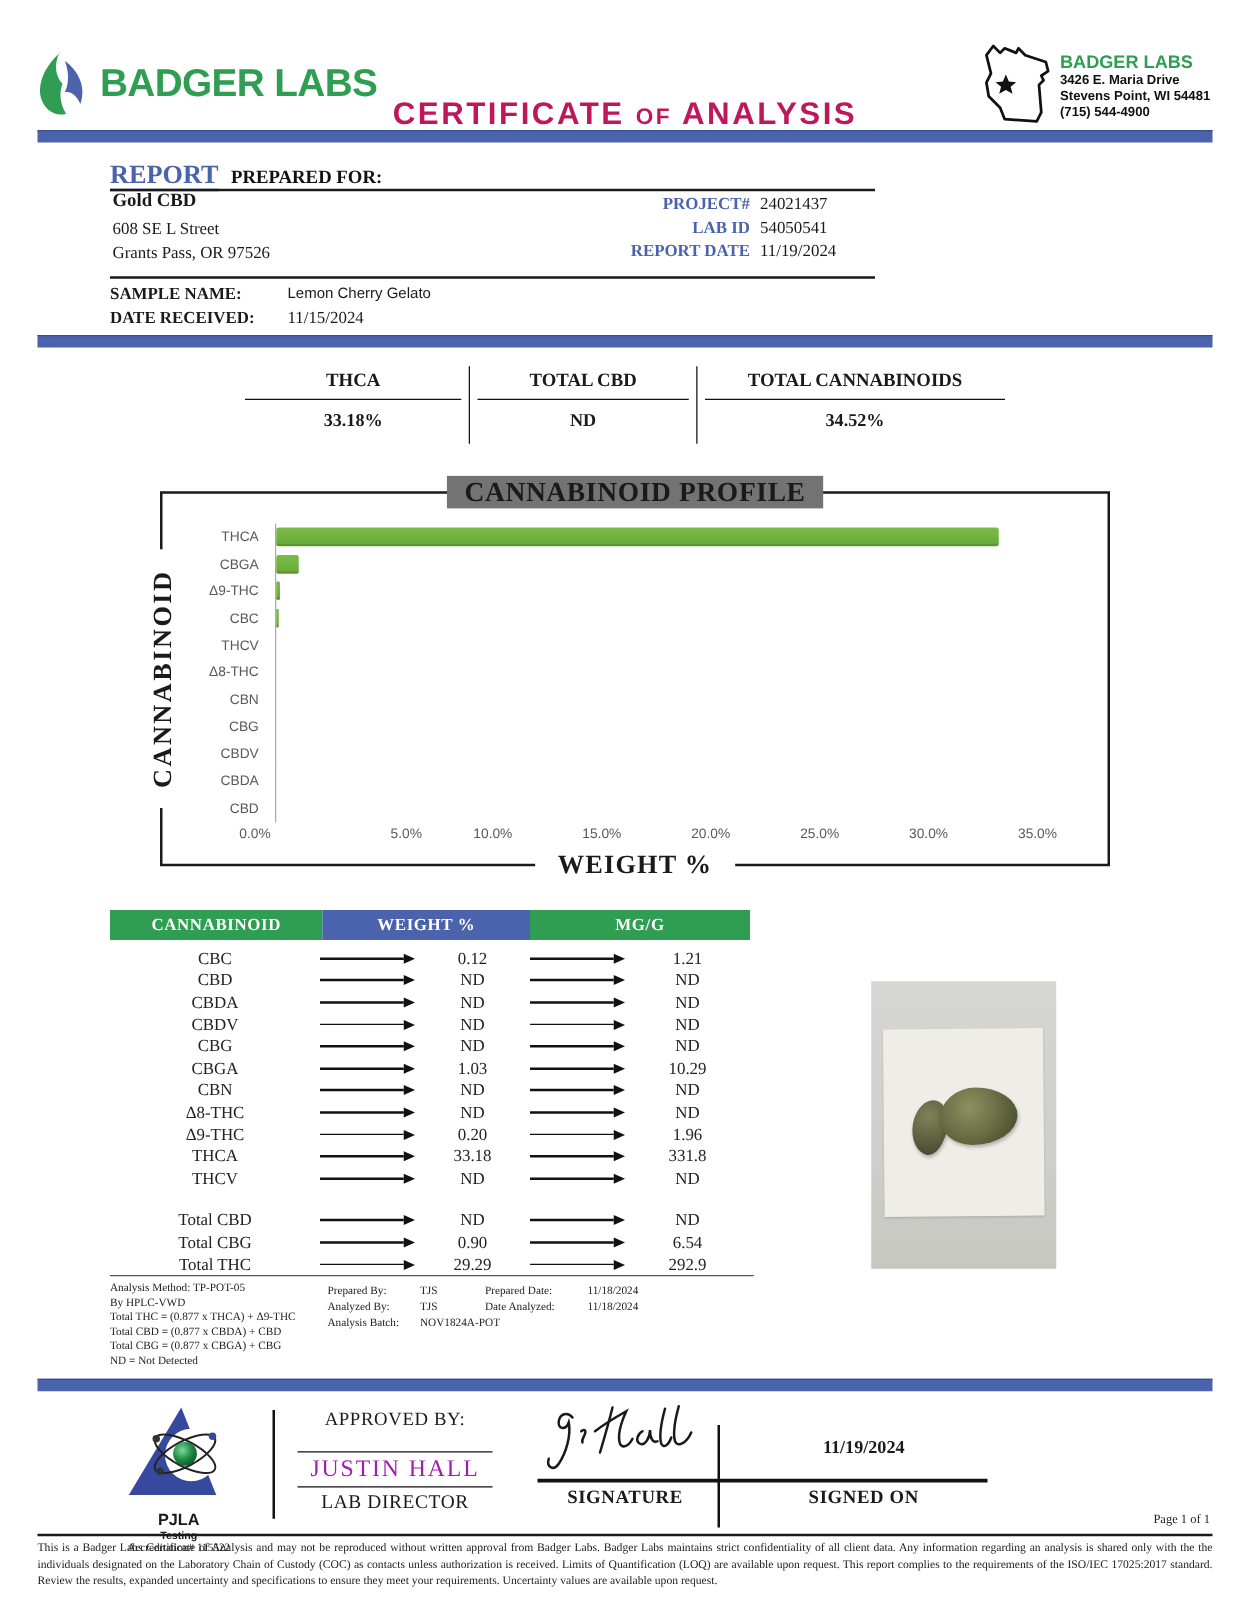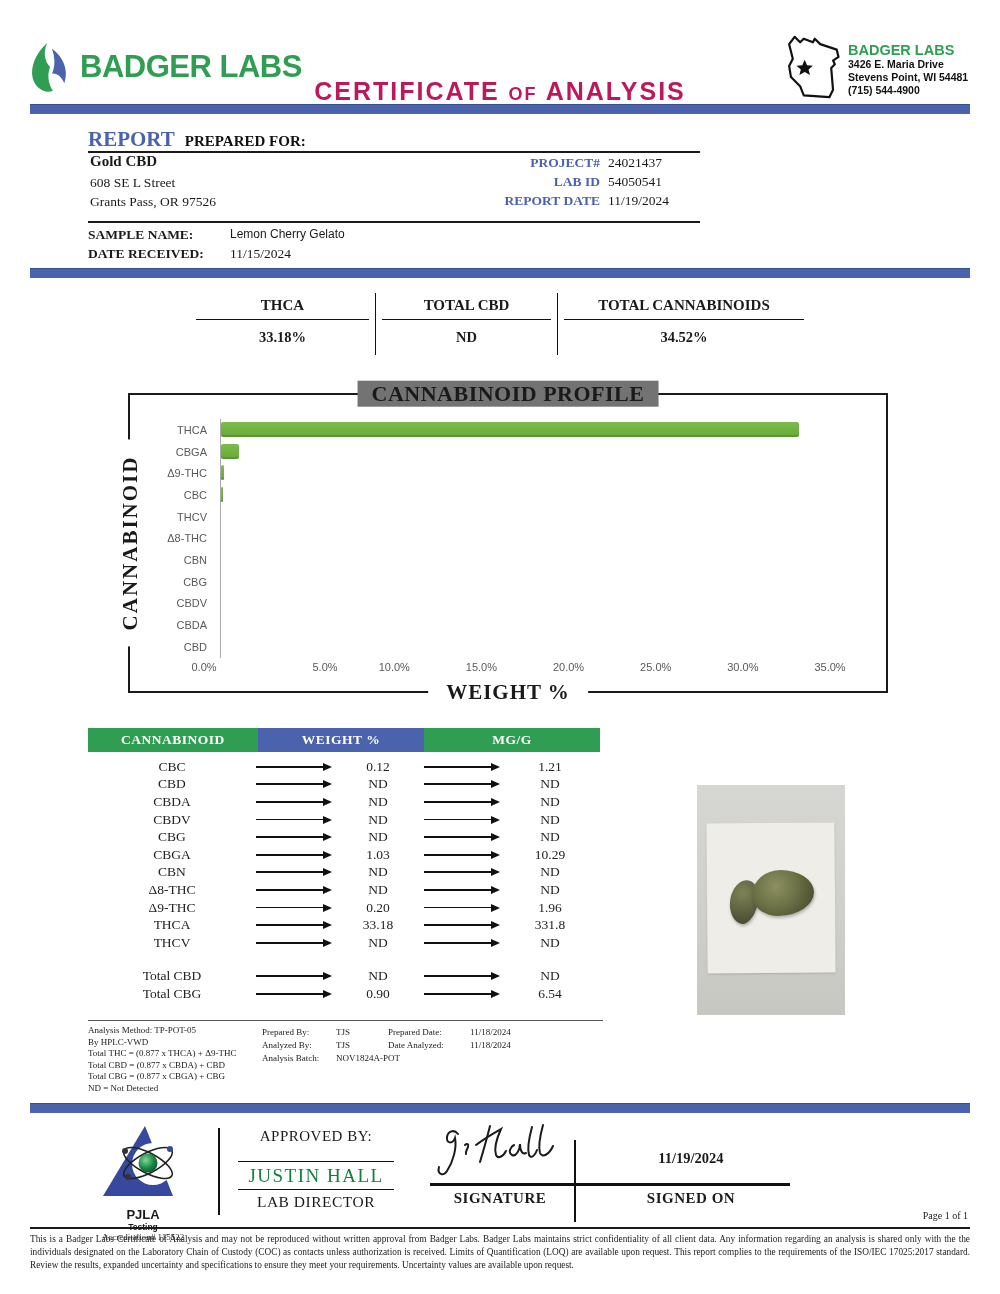--- a/index.html
+++ b/index.html
@@ -95,21 +95,21 @@
     align-content:start; padding-top:2px; }
 
   
   .pjla { position:absolute; left:78px; top:1118px; width:130px; text-align:center; }
   .pjla-name { font-family:"Liberation Sans","DejaVu Sans",sans-serif; font-weight:bold; font-size:13px; margin-top:1px; }
   .pjla-sub { font-family:"Liberation Sans","DejaVu Sans",sans-serif; font-weight:bold; font-size:8.5px; }
   .pjla-acc { font-size:9px; }
   .vline { position:absolute; width:1.5px; background:#111; }
   .approved { position:absolute; left:238px; top:1128px; width:156px; text-align:center; }
   .approved .lbl { font-size:15px; letter-spacing:0.5px; padding-bottom:16px; border-bottom:1.5px solid #111; }
-  .approved .name { color:#15803d; font-size:19px; letter-spacing:1.5px; padding:3px 0 2px; border-bottom:1.5px solid #111; }
+  .approved .name { color:#a21caf; font-size:19px; letter-spacing:1.5px; padding:3px 0 2px; border-bottom:1.5px solid #111; }
   .approved .title { font-size:15.5px; letter-spacing:0.5px; padding-top:3px; }
   .sig-svg { position:absolute; left:428px; top:1118px; }
   .sig-line { position:absolute; left:430px; top:1183px; width:360px; height:3px; background:#111; }
   .sig-label { position:absolute; left:430px; top:1190px; width:140px; text-align:center; font-weight:bold; font-size:15px; letter-spacing:0.5px; }
   .signed-date { position:absolute; left:592px; top:1150px; width:198px; text-align:center; font-weight:bold; font-size:14.5px; }
   .signed-label { position:absolute; left:592px; top:1190px; width:198px; text-align:center; font-weight:bold; font-size:15px; letter-spacing:0.5px; }
   .page-num { position:absolute; right:32px; top:1210px; font-size:10px; color:#222; }
   .fine { position:absolute; left:30px; top:1233px; width:940px; font-size:9.3px; line-height:13px; color:#222; text-align:justify; }
 </style>
 </head>
@@ -441,20 +441,33 @@
           <span class="arrow">
             <span class="shaft"></span>
             <span class="head"></span>
           </span>
           <span class="tval">0.90</span>
           <span class="arrow">
             <span class="shaft"></span>
             <span class="head"></span>
           </span>
           <span class="tval2">6.54</span>
+        </div>
+        <div class="trow">
+          <span class="tname">Total THC</span>
+          <span class="arrow">
+            <span class="shaft"></span>
+            <span class="head"></span>
+          </span>
+          <span class="tval">29.29</span>
+          <span class="arrow">
+            <span class="shaft"></span>
+            <span class="head"></span>
+          </span>
+          <span class="tval2">292.9</span>
         </div>
       </div>
   </div>
 
   <div class="photo">
     <div class="paper"></div>
     <div class="bud2"></div>
     <div class="bud1"></div>
   </div>
 

